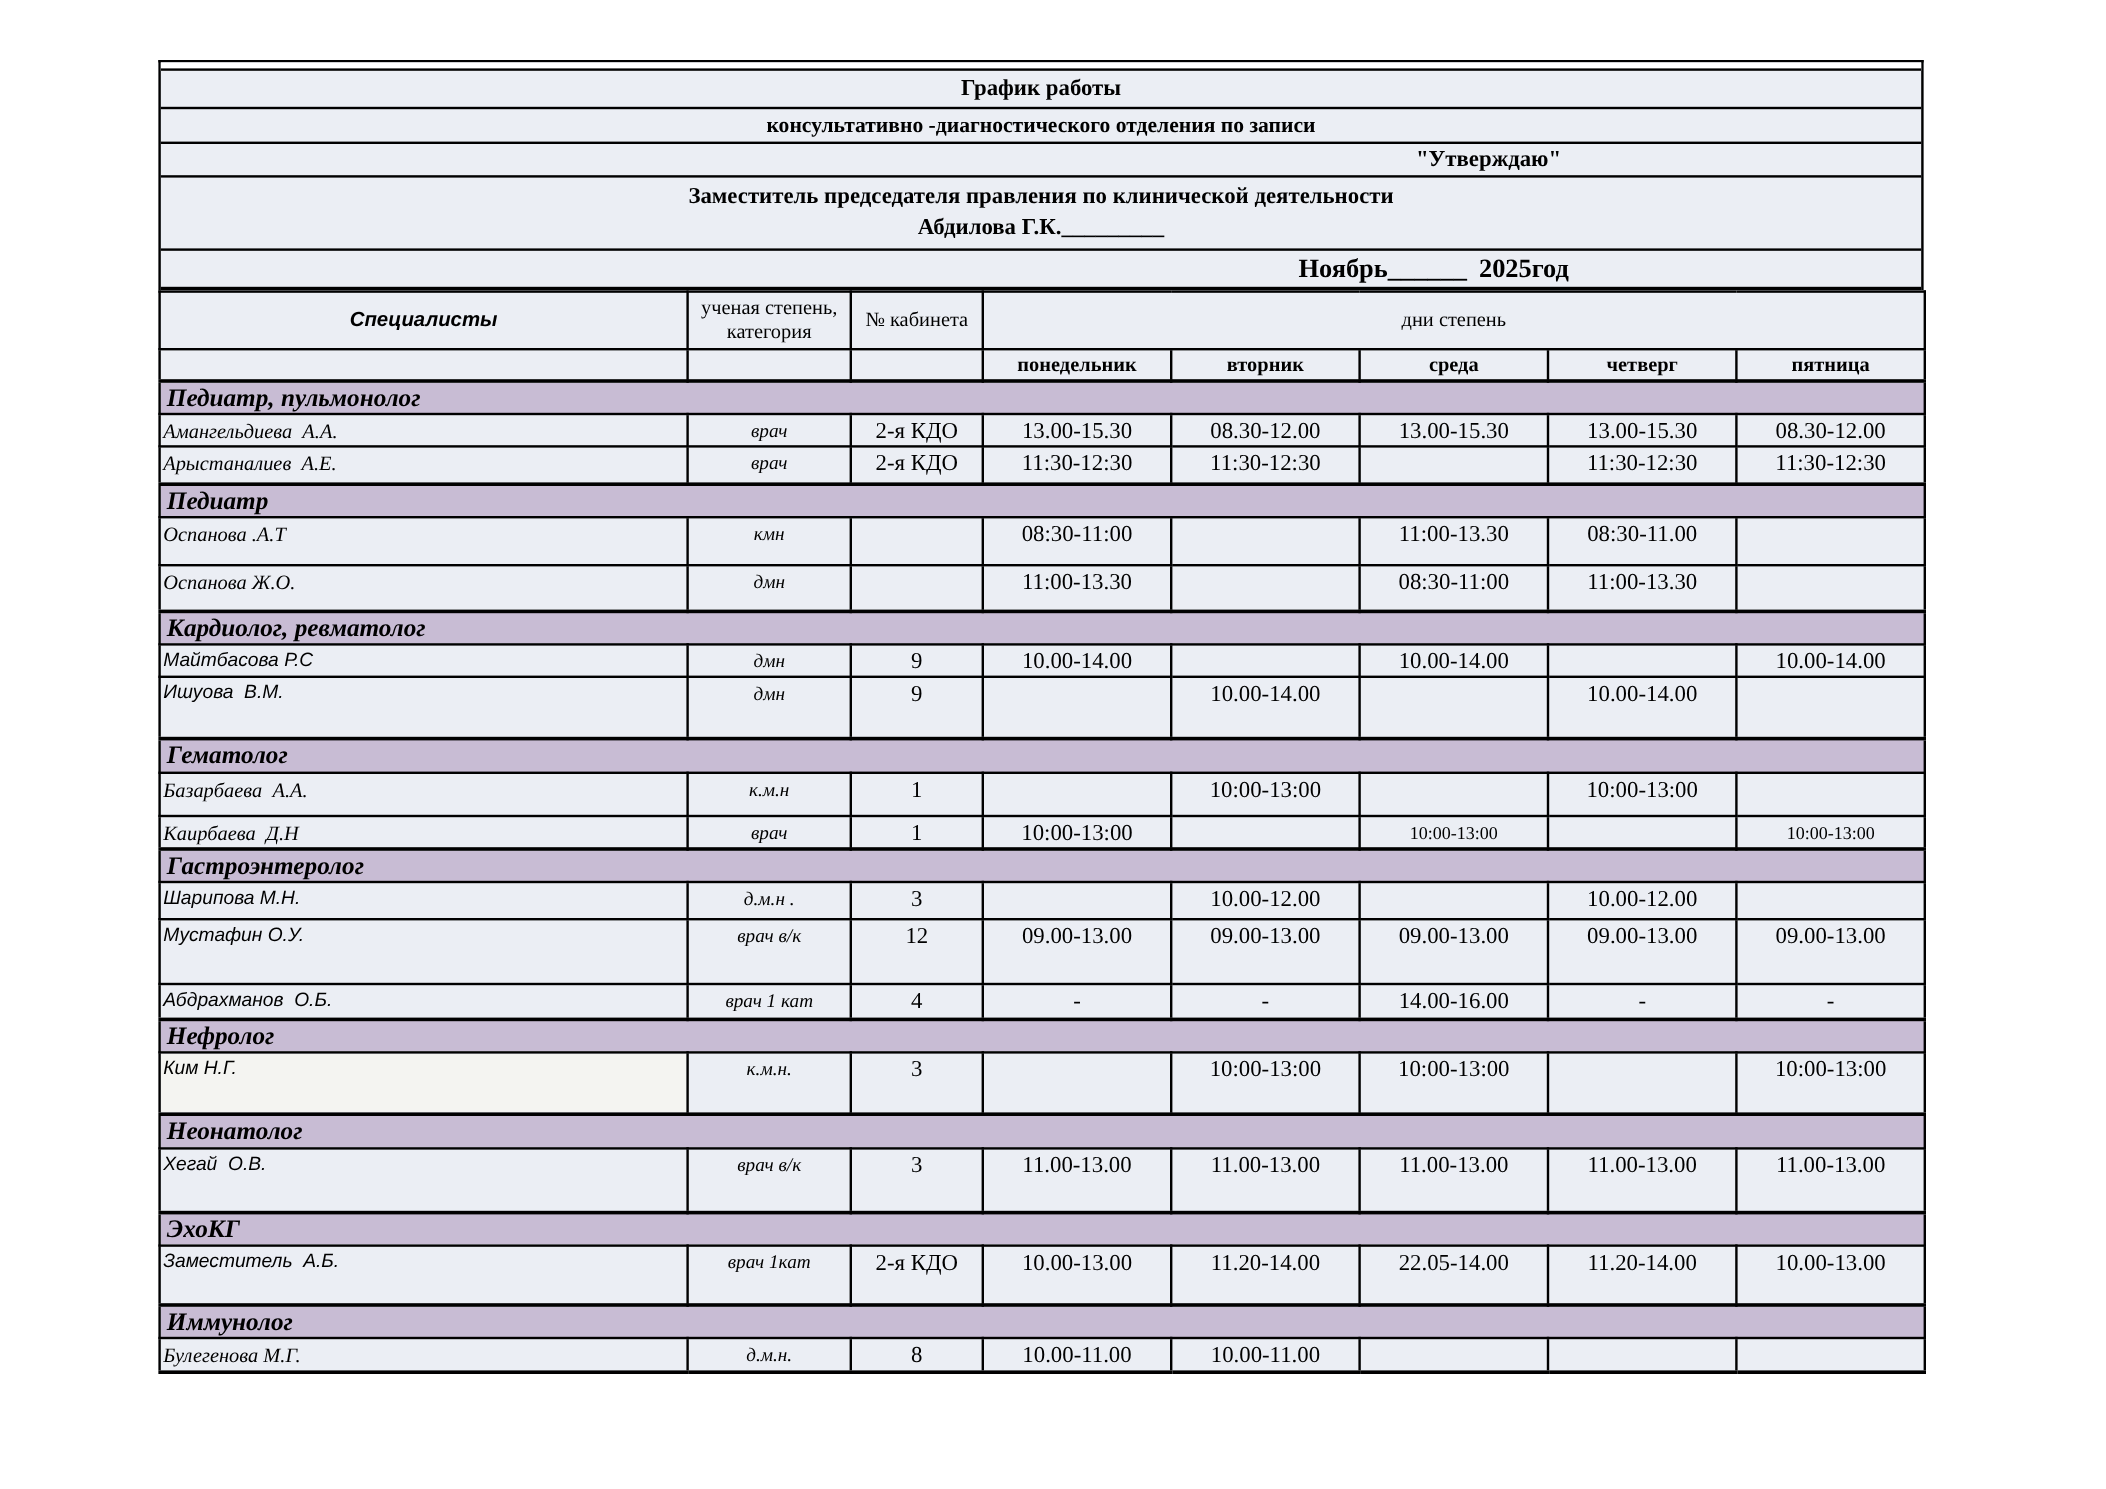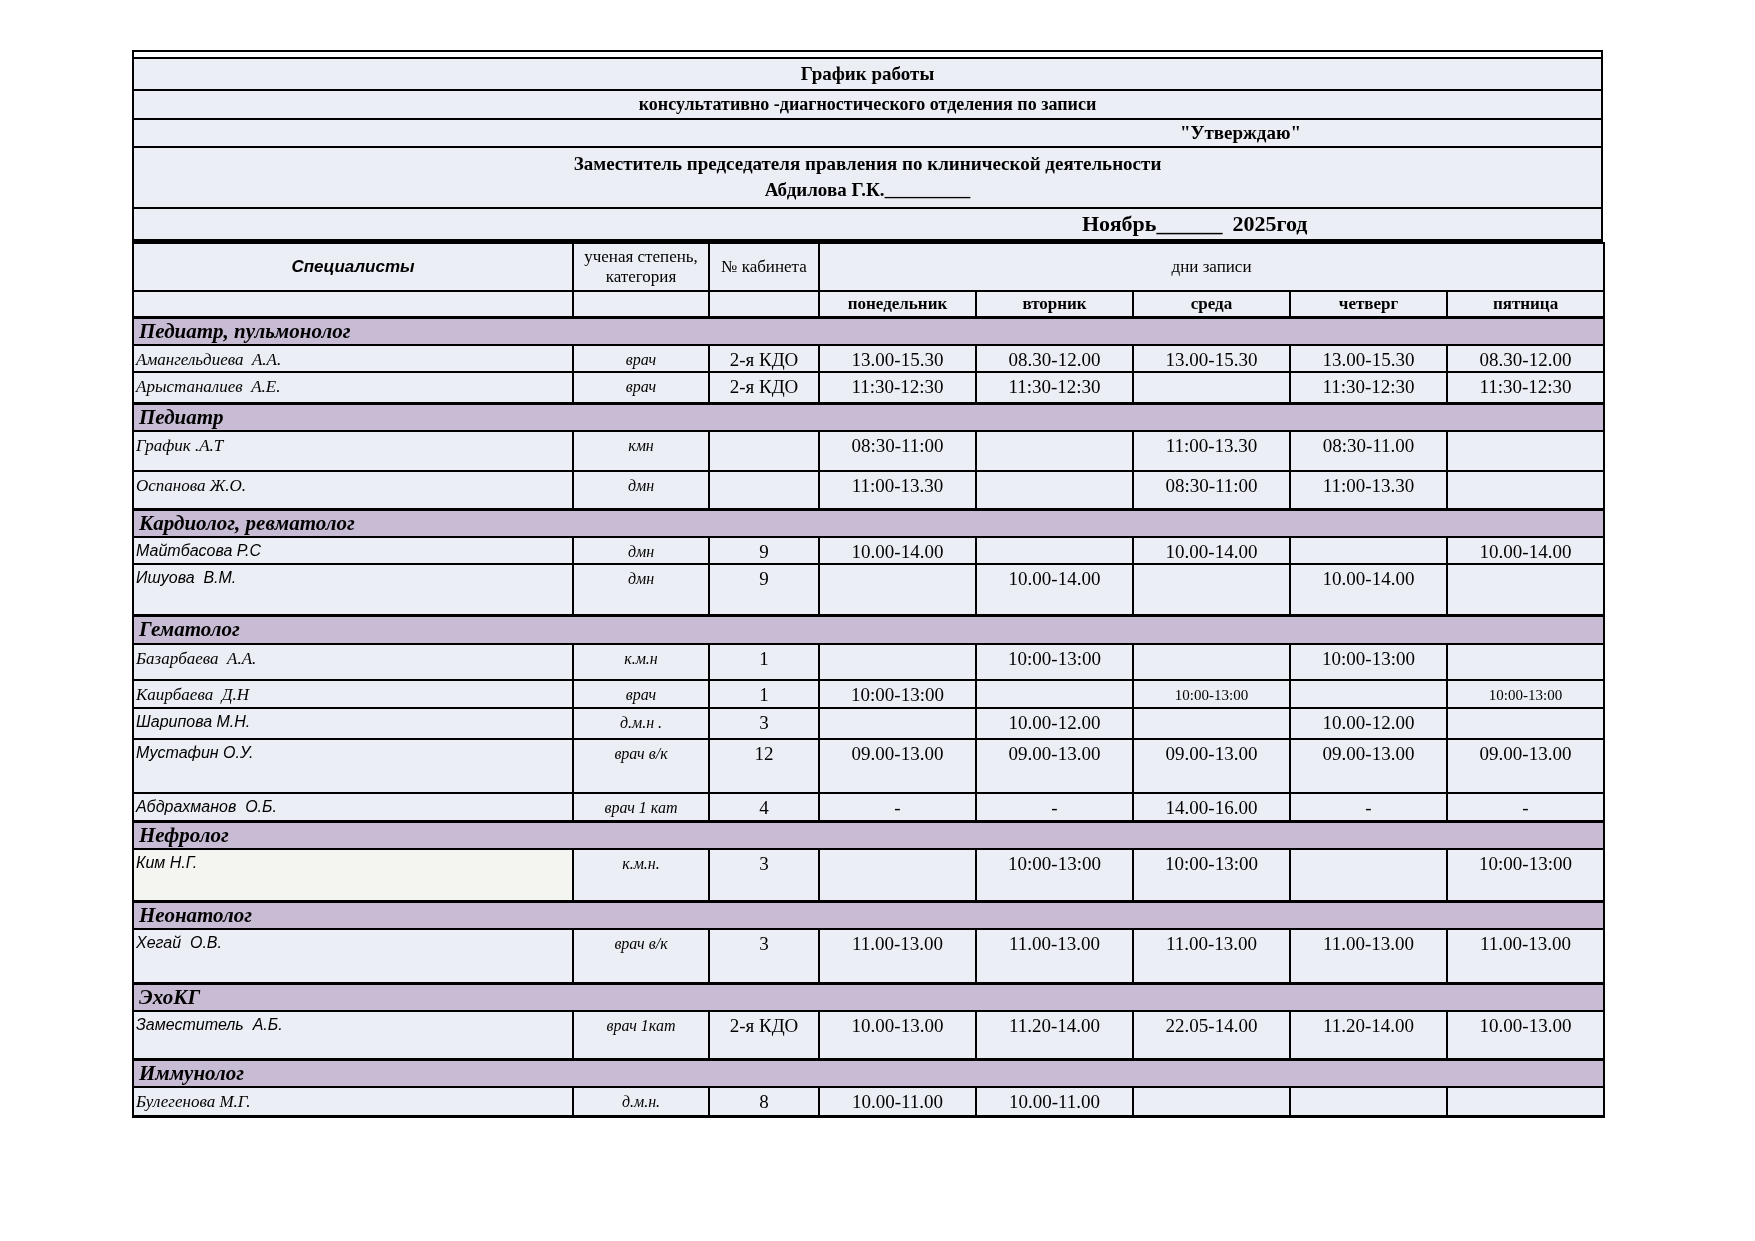--- a/index.html
+++ b/index.html
@@ -64,21 +64,21 @@
           <col style="width:157px">
           <col style="width:157px">
         <col style="width:157px">
           <col style="width:157px">
       </colgroup>
       <tbody>
         <tr class="hdr" style="height:48px">
           <td class="th-spec">Специалисты</td>
           <td>ученая степень, категория</td>
           <td>№ кабинета</td>
-          <td colspan="5">дни записи</td>
+          <td colspan="5">дни степень</td>
         </tr>
         <tr class="days" style="height:26px">
           <td></td>
           <td></td>
           <td></td>
           <td>понедельник</td>
           <td>вторник</td>
           <td>среда</td>
           <td>четверг</td>
           <td>пятница</td>
@@ -103,21 +103,21 @@
             <td class="time">11:30-12:30</td>
             <td class="time">11:30-12:30</td>
             <td class="time"></td>
             <td class="time">11:30-12:30</td>
             <td class="time">11:30-12:30</td>
           </tr>
           <tr class="section-row" style="height: 26px;">
             <td colspan="8">Педиатр</td>
           </tr>
           <tr class="doctor-row" style="height: 40px;">
-            <td class="name">График .А.Т</td>
+            <td class="name">Оспанова .А.Т</td>
             <td class="degree">кмн</td>
             <td class="cab"></td>
             <td class="time">08:30-11:00</td>
             <td class="time"></td>
             <td class="time">11:00-13.30</td>
             <td class="time">08:30-11.00</td>
             <td class="time"></td>
           </tr>
           <tr class="doctor-row" style="height: 38px;">
             <td class="name">Оспанова Ж.О.</td>
@@ -167,20 +167,23 @@
           </tr>
           <tr class="doctor-row" style="height: 28px;">
             <td class="name">Каирбаева  Д.Н</td>
             <td class="degree">врач</td>
             <td class="cab">1</td>
             <td class="time">10:00-13:00</td>
             <td class="time small"></td>
             <td class="time small">10:00-13:00</td>
             <td class="time"></td>
             <td class="time small">10:00-13:00</td>
+          </tr>
+          <tr class="section-row" style="height: 26px;">
+            <td colspan="8">Гастроэнтеролог</td>
           </tr>
           <tr class="doctor-row" style="height: 31px;">
             <td class="name sans">Шарипова М.Н.</td>
             <td class="degree">д.м.н .</td>
             <td class="cab">3</td>
             <td class="time"></td>
             <td class="time">10.00-12.00</td>
             <td class="time"></td>
             <td class="time">10.00-12.00</td>
             <td class="time"></td>

